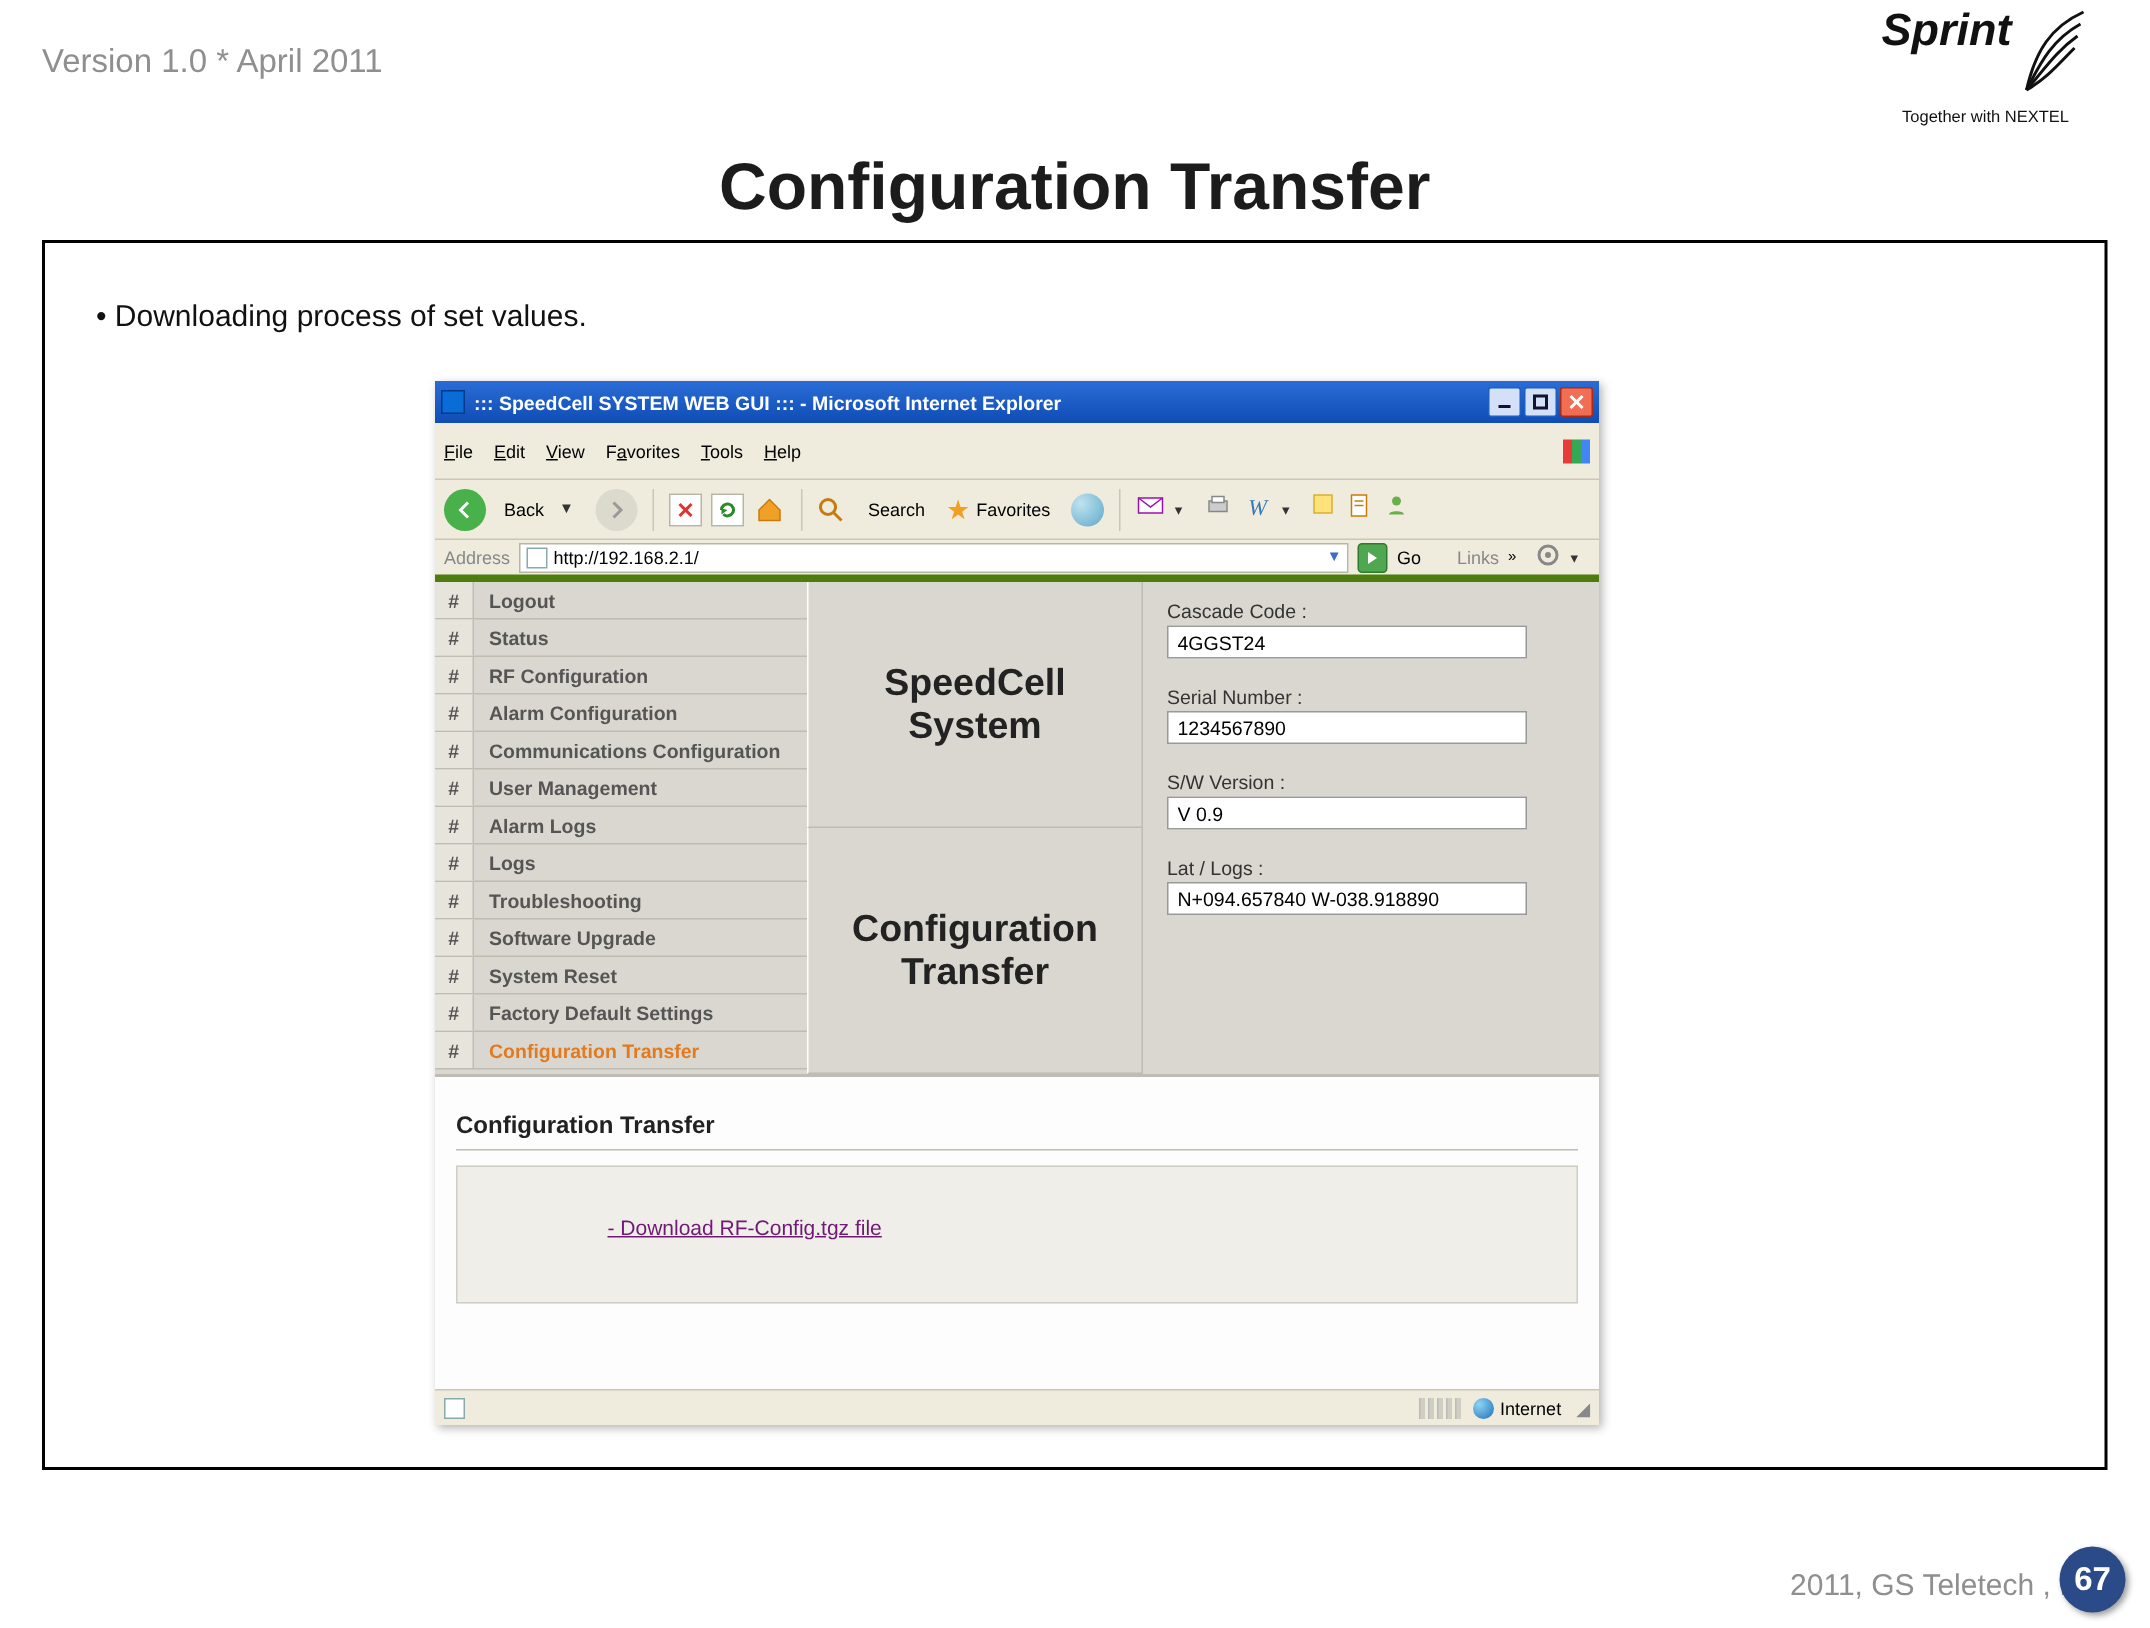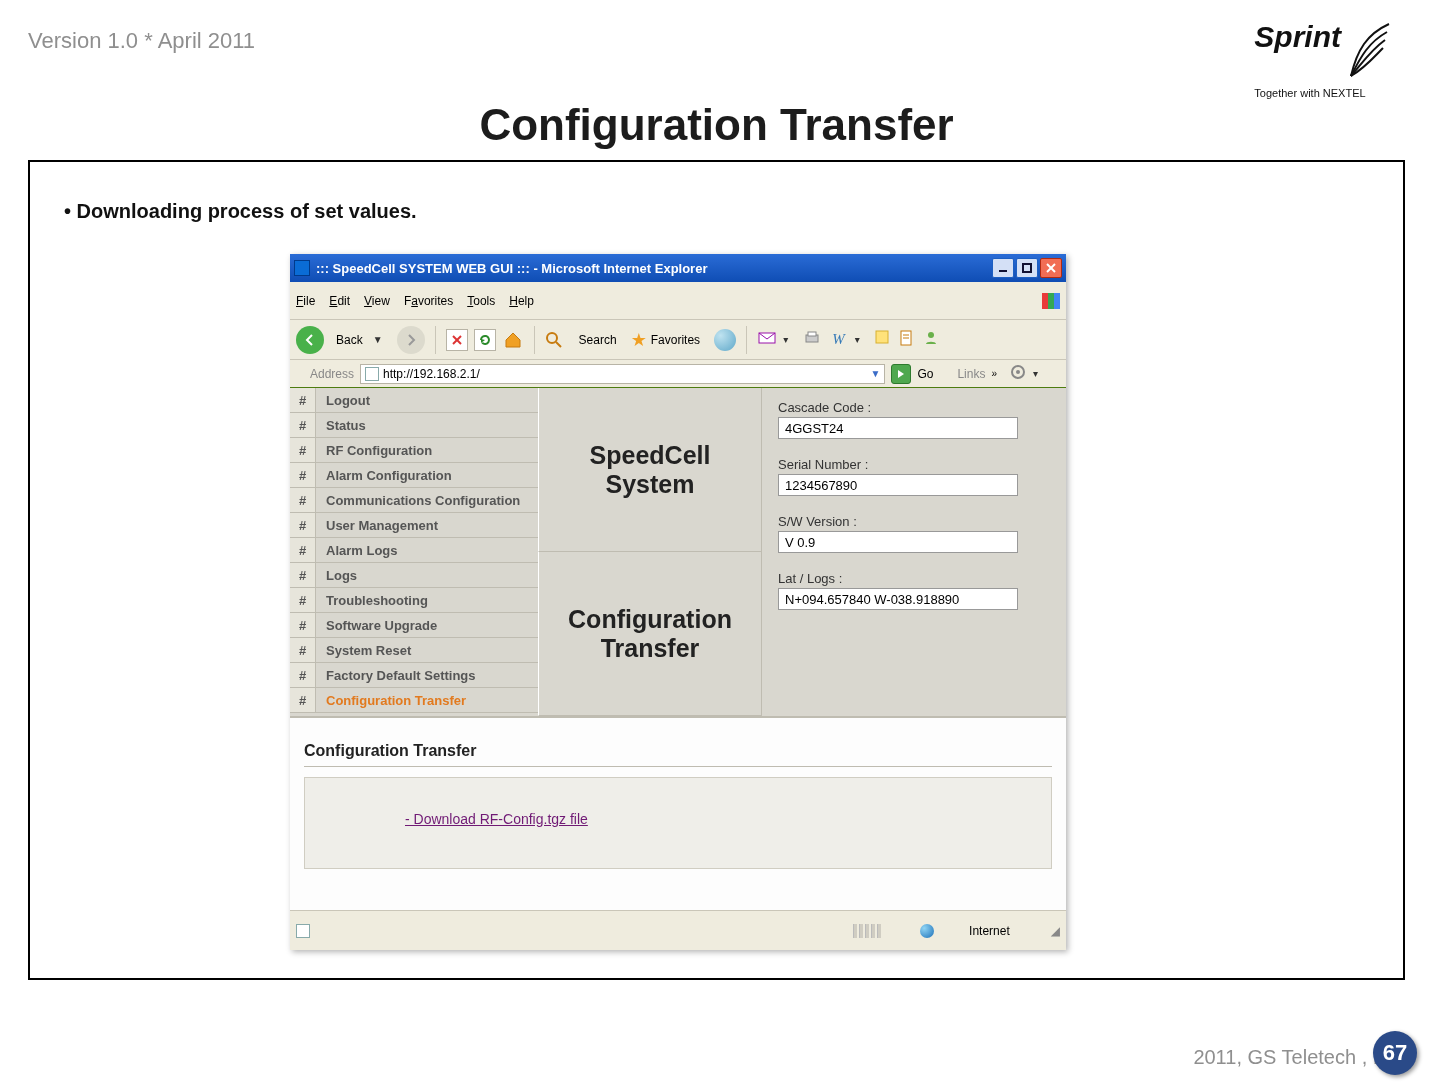--- a/index.html
+++ b/index.html
@@ -11,40 +11,40 @@
     position: relative;
   }
   .slide {
     position: absolute; inset: 0;
     padding: 28px 28px 18px 28px;
   }
   .version {
     color:#8f8f8f; font-size:22px; font-family: Arial;
   }
   .logo {
-    position:absolute; top:20px; right:40px; text-align:left;
+    position:absolute; top:4px; right:40px; text-align:center;
   }
   .logo-top {
     font-weight:bold; font-style:italic; font-size:30px; color:#111;
     display:inline-flex; align-items:flex-start;
   }
   .logo-fan {
     display:inline-block; margin-left:6px; vertical-align:top;
   }
   .logo-sub { font-size:11px; color:#111; }
   .page-title {
     text-align:center; font-size:44px; font-weight:bold; color:#1c1c1c;
     margin-top:46px; margin-bottom:10px;
   }
   .content-border {
     border:2px solid #000; margin-top:6px; height:820px; position:relative;
     padding:26px 16px 16px 16px;
   }
   .bullet {
-    font-size:20px; color:#111; margin:12px 0 0 18px;font-weight:bold;
+    font-size:20px; color:#111; margin:12px 0 0 18px;
   }
   .screenshot {
     position:absolute; left:260px; top:92px; width:776px; height:696px;
     box-shadow: 2px 2px 6px rgba(0,0,0,.3);
     background:#e8e5dc;
     display:flex; flex-direction:column;
   }
   
   .titlebar {
     height:28px;
@@ -77,21 +77,21 @@
   .tbtn.fwd  { background:#dcdacd; }
   .back-label { font-size:12px; margin:0 4px 0 6px; }
   .drop { font-size:10px; color:#333; margin-right:8px;}
   .sq { width:22px; height:22px; background:#fff; border:1px solid #b8b4a6; display:flex; align-items:center; justify-content:center;}
   .sep { width:1px; height:28px; background:#cac6b8; margin:0 4px;}
   .toolbar .lbl { font-size:12px; }
   .star { color:#f0a024; font-size:18px; }
   .green-glob { width:22px;height:22px;border-radius:50%;background:radial-gradient(circle at 30% 30%, #bfe3f0, #5fa8c9);}
 
   .addrbar {
-    background:#efecde; height:28px; display:flex; align-items:center; padding:2px 20px; gap:6px; border-bottom:1px solid #4d7c0f;
+    background:#efecde; height:28px; display:flex; align-items:center; padding:2px 6px; gap:6px; border-bottom:5px solid #4d7c0f;
     font-size:12px;
   }
   .addrbar .addr-label { color:#888; }
   .addr-input {
     flex:1; height:20px; background:#fff; border:1px solid #b8b4a6; padding:0 4px; display:flex; align-items:center; gap:4px;
   }
   .addr-input .page-icon { width:14px;height:14px; background:#fff; border:1px solid #8aa; position:relative;}
   .go-btn { width:20px;height:20px;border-radius:3px;background:#4fa84f;border:1px solid #2e7a2e; display:flex;align-items:center;justify-content:center;}
   .links-lbl { color:#888; }
   .chev { font-size:10px;}
@@ -137,21 +137,21 @@
   }
   .section {
     margin-top:24px; padding:0 14px;
   }
   .section-title { font-weight:bold; font-size:16px; color:#222; border-bottom:1px solid #bfbcb1; padding-bottom:6px;}
   .download-area { padding:32px 0 40px 100px; background:#efeee9; margin-top:10px; border:1px solid #d0cdc2;}
   .download-link { color:#701a75; text-decoration:underline; font-size:14px;}
 
   
   .statusbar {
-    height:40px; background:#efecde; border-top:1px solid #cac6b8; display:flex; align-items:center; font-size:12px; padding:0 6px;gap:31px;
+    height:24px; background:#efecde; border-top:1px solid #cac6b8; display:flex; align-items:center; font-size:12px; padding:0 6px;
   }
   .statusbar .page-icon2 { width:14px;height:14px; background:#fff; border:1px solid #8aa; margin-right:6px;}
   .statusbar .spacer { flex:1; }
   .statusbar .grip { display:flex; gap:2px; margin:0 8px;}
   .statusbar .grip span { width:4px; height:14px; background:#d0cdc2; border-left:1px solid #bbb;}
   .statusbar .globe { width:14px;height:14px;border-radius:50%;background:radial-gradient(circle at 30% 30%, #8fd4f4, #1c70b8); margin-right:4px;}
   .statusbar .resize { margin-left:10px; color:#888;}
 
   .footer-line {
     position:absolute; bottom:16px; left:0; right:0;

